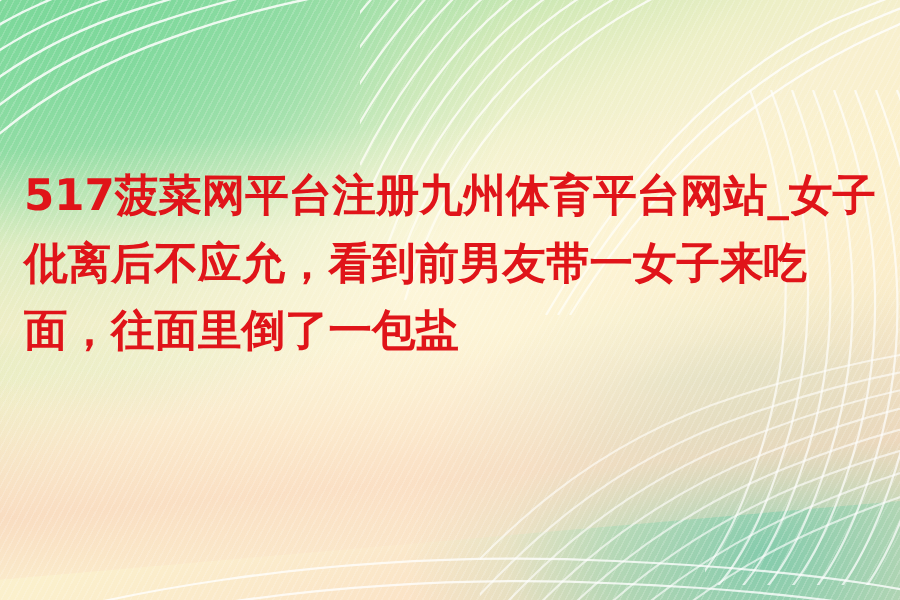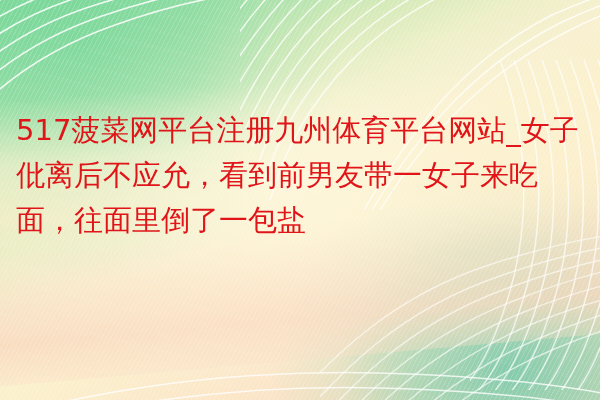--- a/index.html
+++ b/index.html
@@ -132,21 +132,21 @@
   
 
   .headline {
     position: absolute;
     left: 16px;
     top: 108px;
     width: 574px;
     color: #e01419;
     font-size: 29px;
     line-height: 45px;
-    font-weight: 400;
+    font-weight: 700;
     letter-spacing: 0px;
     white-space: pre-wrap;
     word-break: break-all;
     text-rendering: optimizeLegibility;
   }
 </style>
 </head>
 <body>
 
 <div id="banner">

